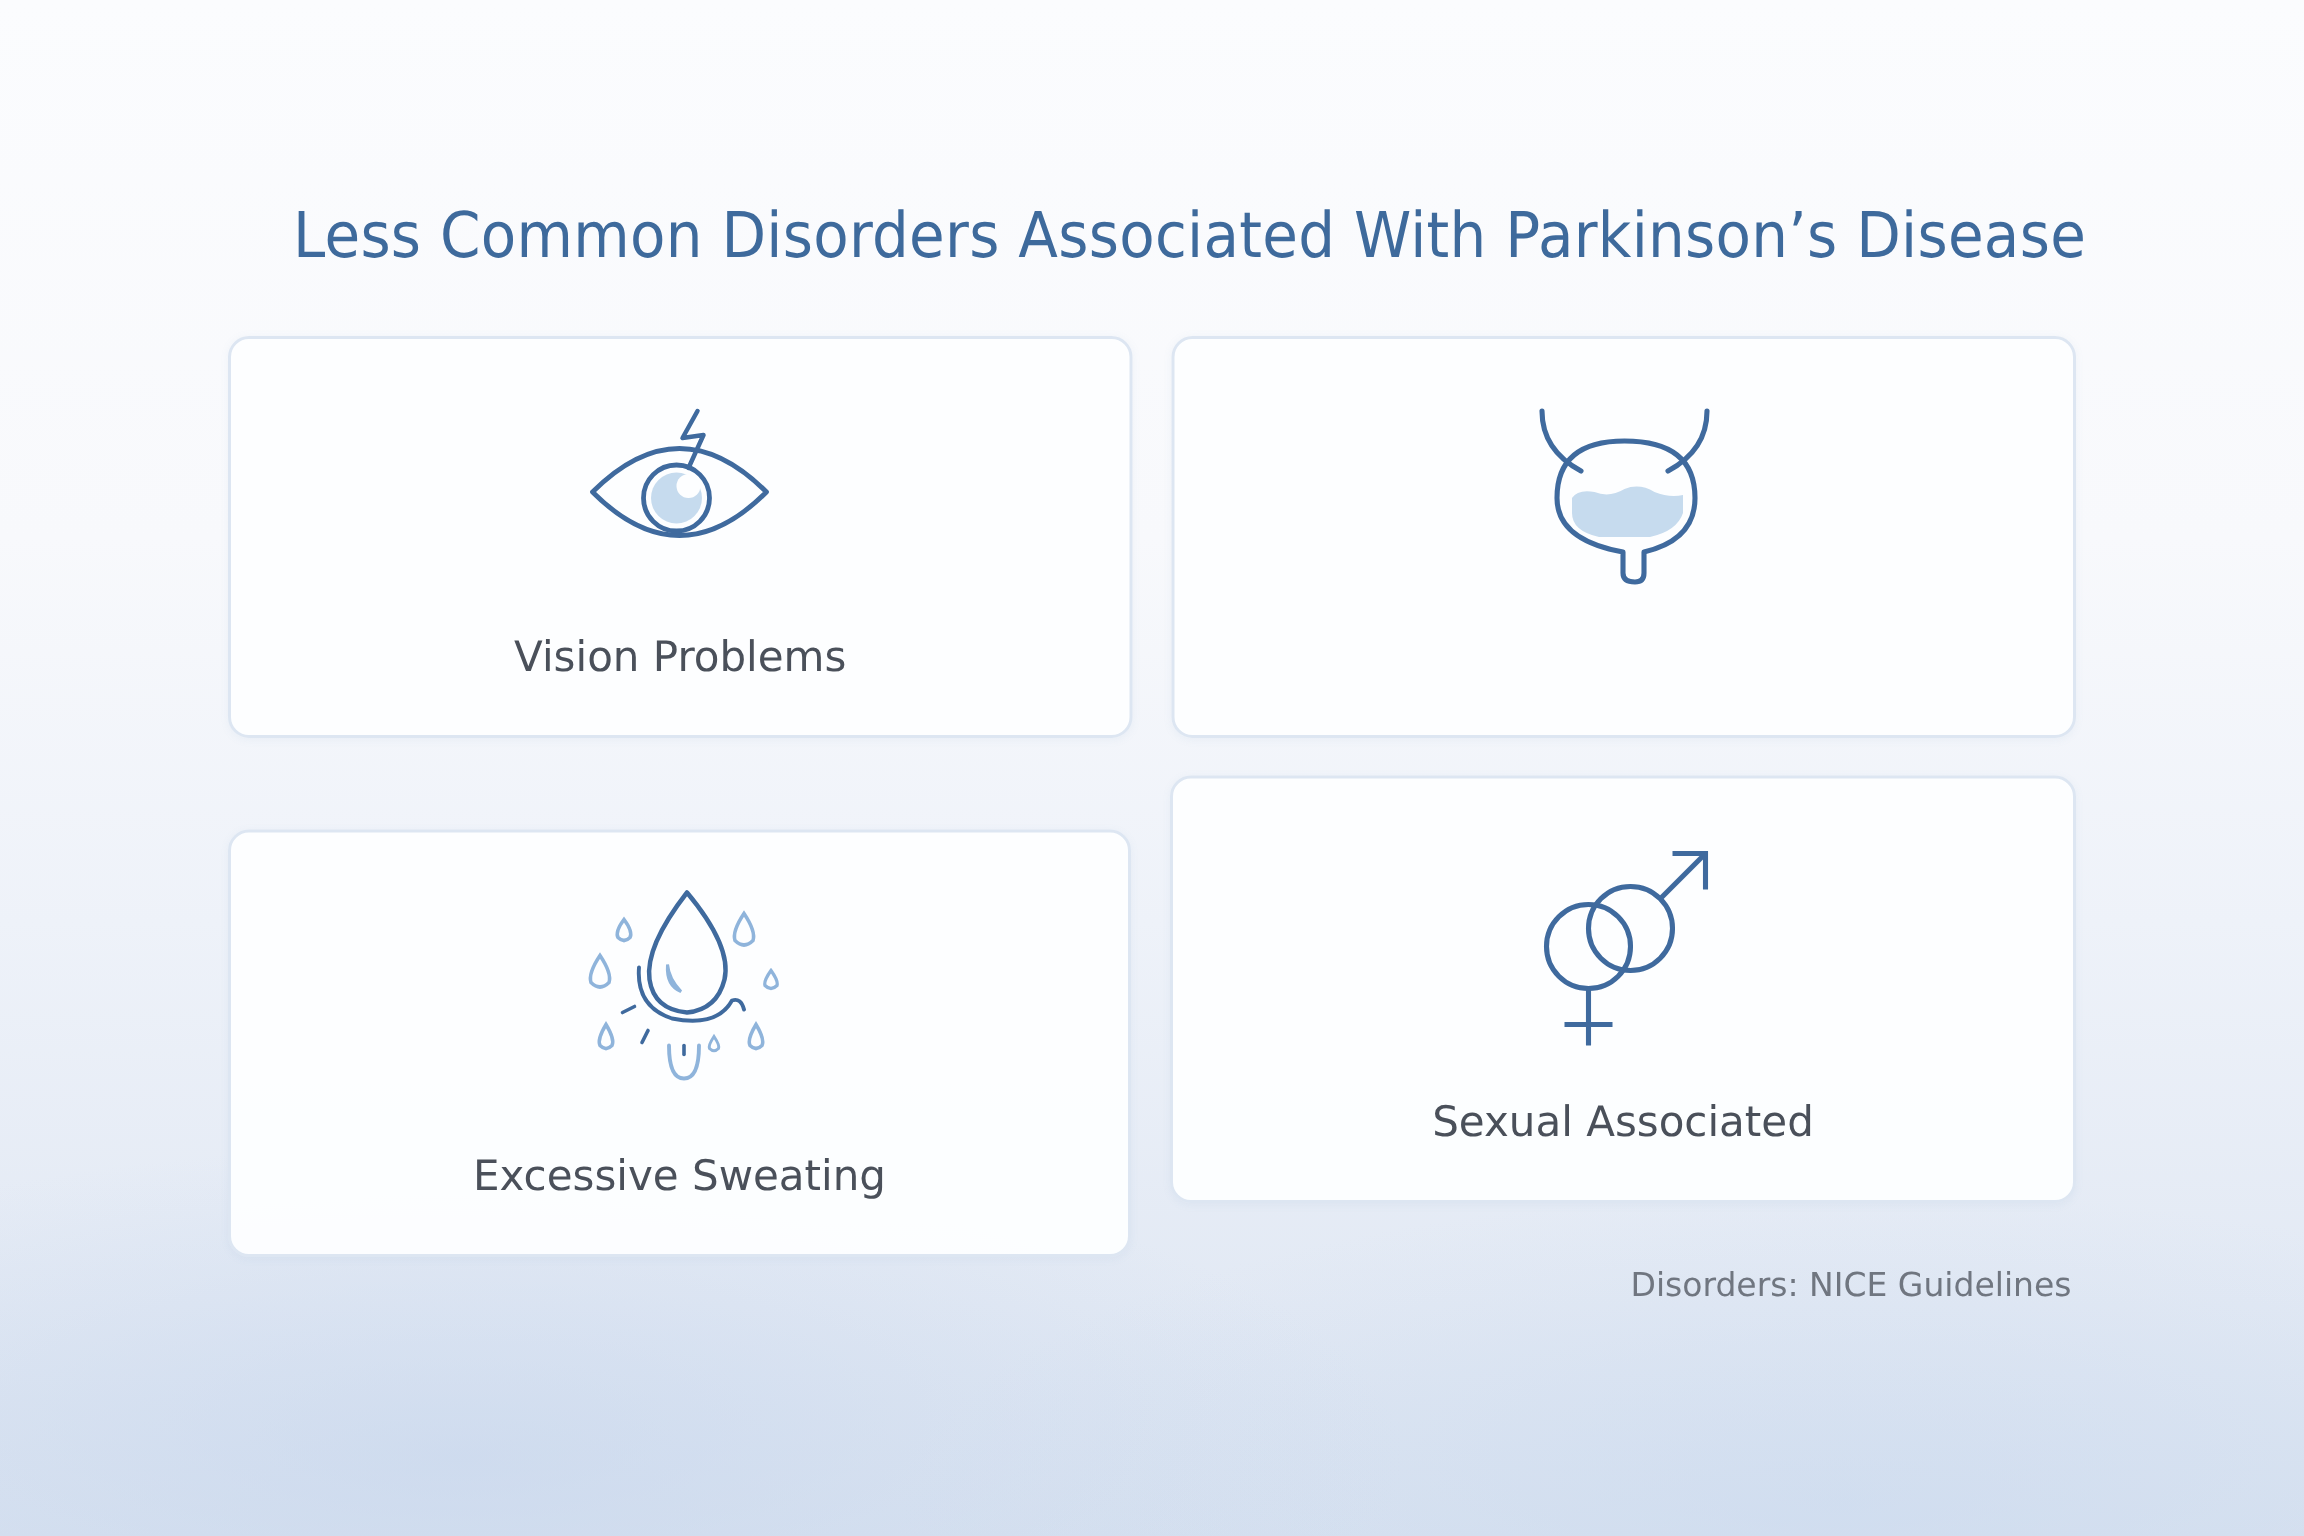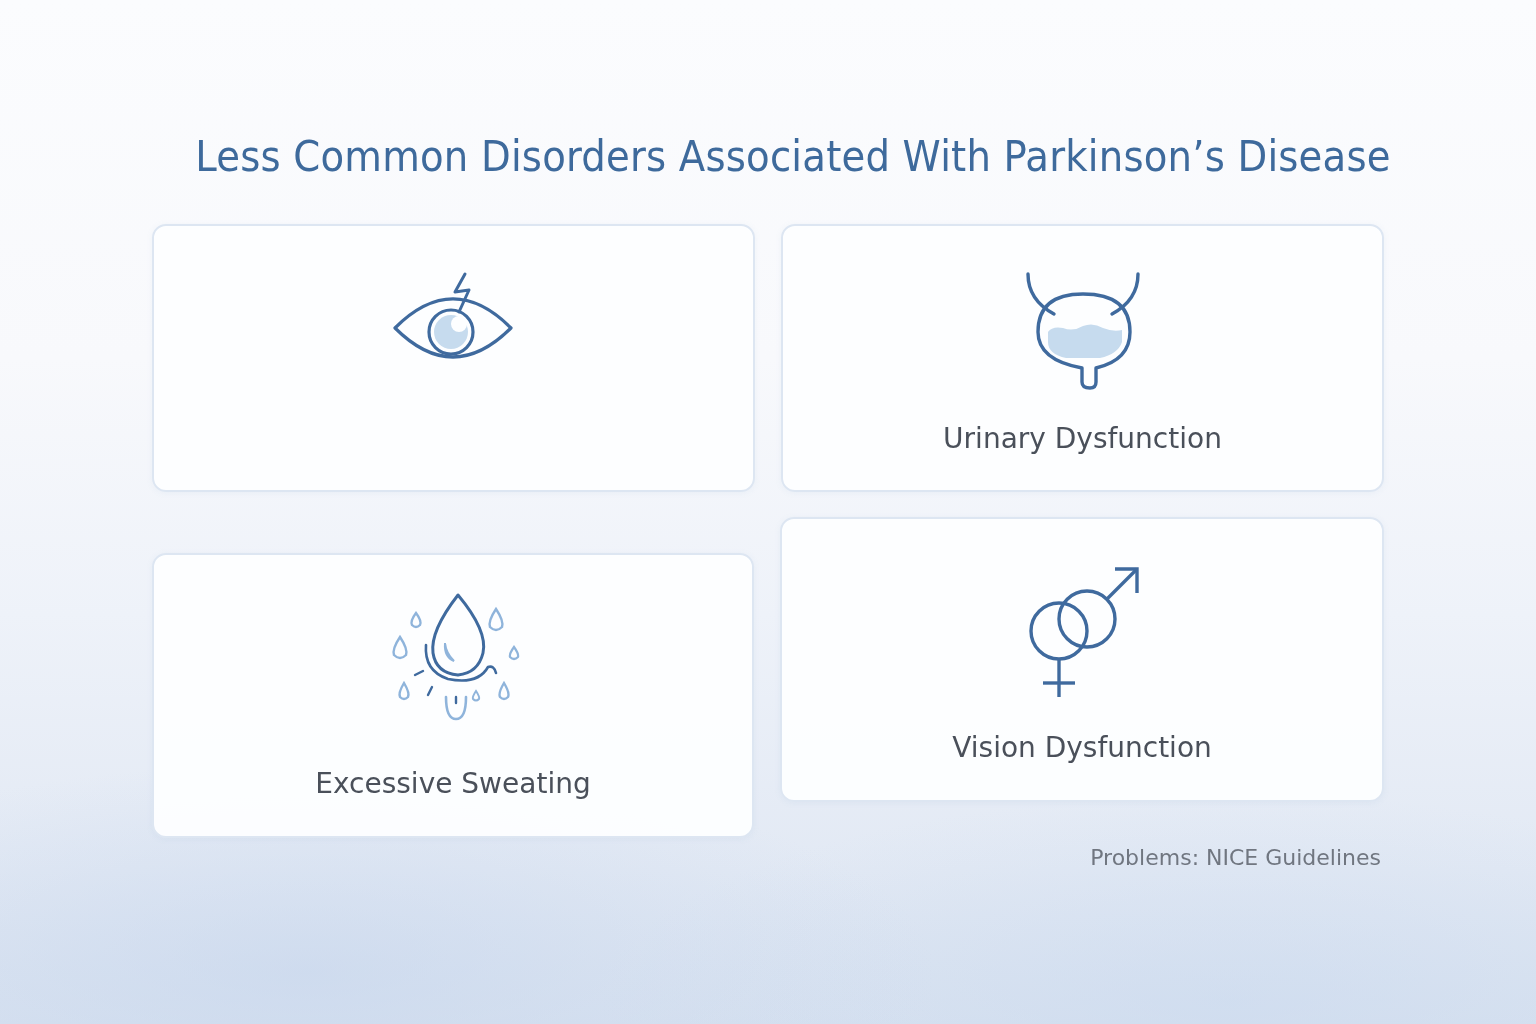--- a/index.html
+++ b/index.html
@@ -37,30 +37,30 @@
 <div class="title">Less Common Disorders Associated With Parkinson’s Disease</div>
 
 <div class="card" style="left:152px; top:224px; width:603px; height:268px;">
   <svg class="icon" style="top:44px;" width="130" height="100" viewBox="0 0 130 100">
     <path d="M6 58 Q64 0 122 58 Q64 116 6 58 Z" fill="none" stroke="#3f6a9e" stroke-width="3.2" stroke-linejoin="round"></path>
     <circle cx="62" cy="62" r="22" fill="none" stroke="#3f6a9e" stroke-width="3.2"></circle>
     <circle cx="62" cy="62" r="17" fill="#c6dbee"></circle>
     <circle cx="70" cy="54" r="8" fill="#fdfeff"></circle>
     <path d="M76 4 L66 22 L80 20 L70 42" fill="none" stroke="#3f6a9e" stroke-width="3" stroke-linejoin="round" stroke-linecap="round"></path>
   </svg>
+  <div class="label" style="top:195px;">Vision Problems</div>
 </div>
 
 <div class="card" style="left:781px; top:224px; width:603px; height:268px;">
   <svg class="icon" style="top:44px;" width="130" height="120" viewBox="0 0 130 120">
     <path d="M10 4 Q10 30 36 44" fill="none" stroke="#3f6a9e" stroke-width="3.4" stroke-linecap="round"></path>
     <path d="M120 4 Q120 30 94 44" fill="none" stroke="#3f6a9e" stroke-width="3.4" stroke-linecap="round"></path>
     <path d="M30 62 Q34 56 45 58 Q55 62 65 56 Q75 52 85 58 Q95 62 104 60 L104 72 Q100 84 82 88 L48 88 Q30 84 30 72 Z" fill="#c6dbee"></path>
     <path d="M65 24 Q112 24 112 62 Q112 90 78 98 L78 112 Q78 118 72 118 Q64 118 64 112 L64 98 Q20 90 20 62 Q20 24 65 24 Z" fill="none" stroke="#3f6a9e" stroke-width="3.4" stroke-linejoin="round"></path>
   </svg>
-  <div class="label" style="top:196px;">Urinary Dysfunction</div>
 </div>
 
 <div class="card" style="left:152px; top:517px; width:602px; height:285px;margin-top:36px;">
   <svg class="icon" style="top:36px;" width="150" height="135" viewBox="0 0 150 135">
 
     <path d="M80 4 Q110 40 105 62 Q100 82 80 84 Q58 82 55 62 Q52 40 80 4 Z" fill="none" stroke="#3f6a9e" stroke-width="3" stroke-linejoin="round"></path>
     <path d="M67 52 Q66 66 76 70 Q68 62 67 52 Z" fill="#8fb4db" stroke="#8fb4db" stroke-width="2"></path>
     <path d="M48 54 Q46 80 70 88 Q100 94 110 76 Q116 74 118 82" fill="none" stroke="#3f6a9e" stroke-width="2.6" stroke-linecap="round"></path>
 
     <line x1="37" y1="84" x2="45" y2="80" stroke="#3f6a9e" stroke-width="2.4" stroke-linecap="round"></line>
@@ -82,16 +82,16 @@
 
 <div class="card" style="left:780px; top:517px; width:604px; height:285px;">
   <svg class="icon" style="top:42px;" width="130" height="140" viewBox="0 0 130 140">
     <circle cx="42" cy="70" r="28" fill="none" stroke="#3f6a9e" stroke-width="3.4"></circle>
     <circle cx="70" cy="58" r="28" fill="none" stroke="#3f6a9e" stroke-width="3.4"></circle>
     <line x1="42" y1="98" x2="42" y2="136" stroke="#3f6a9e" stroke-width="3.4"></line>
     <line x1="26" y1="122" x2="58" y2="122" stroke="#3f6a9e" stroke-width="3.4"></line>
     <line x1="90" y1="38" x2="120" y2="8" stroke="#3f6a9e" stroke-width="3.4"></line>
     <polyline points="98,8 120,8 120,32" fill="none" stroke="#3f6a9e" stroke-width="3.4"></polyline>
   </svg>
-  <div class="label" style="top:212px;">Vision Dysfunction</div>
+  <div class="label" style="top:212px;">Sexual Associated</div>
 </div>
 
-<div class="reference">Problems: NICE Guidelines</div>
+<div class="reference">Disorders: NICE Guidelines</div>
 
 </body></html>

